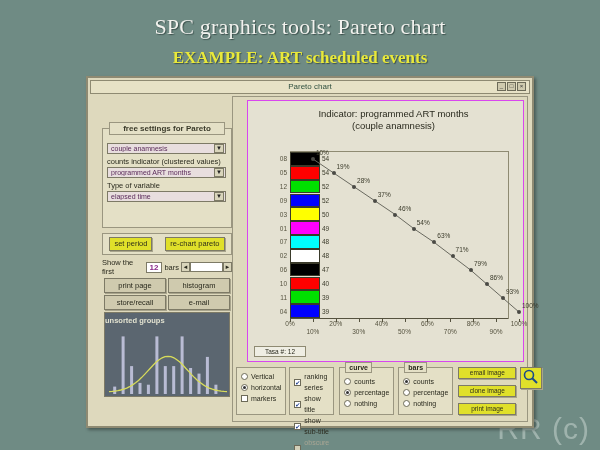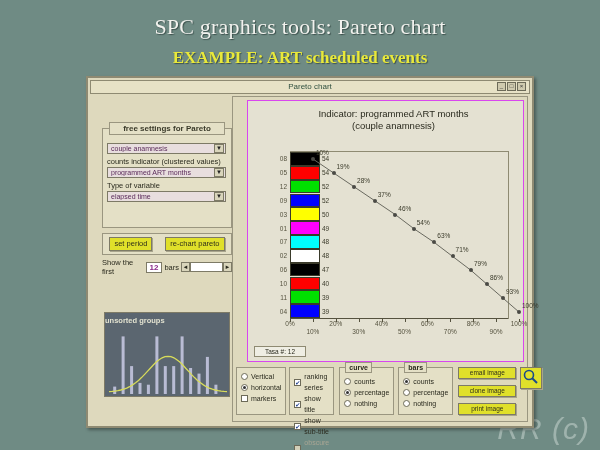--- a/index.html
+++ b/index.html
@@ -20,21 +20,20 @@
   #slide-subtitle{
     position:absolute;left:0;top:48px;width:600px;text-align:center;
     font-family:"Liberation Serif",serif;
     font-size:17px;color:#e9e93a;font-weight:bold;
     text-shadow:1px 1px 1px #3c504c;
   }
   #watermark{
     position:absolute;right:10px;bottom:4px;
     font-size:30px;color:#9fb3ad;font-family:"Liberation Sans",sans-serif;
     letter-spacing:1px;
-    font-style:italic;
   }
   
   #app-window{
     position:absolute;left:86px;top:76px;width:448px;height:352px;
     background:#ded9bd;
     border:2px solid #8e8a72;
     box-shadow:2px 2px 3px rgba(0,0,0,.35);
     box-sizing:border-box;
   }
   #titlebar{
@@ -274,20 +273,26 @@
         <span>Show the first</span>
         <div id="bars-count">12</div>
         <span>bars</span>
         <div id="bars-scroll">
           <div class="sb-btn">◄</div>
           <div id="sb-track"></div>
           <div class="sb-btn">►</div>
         </div>
       </div>
 
+      <div id="tool-box">
+        <div class="gray-btn">print page</div>
+        <div class="gray-btn">histogram</div>
+        <div class="gray-btn">store/recall</div>
+        <div class="gray-btn">e-mail</div>
+      </div>
 
       <div id="thumb">
         <div id="thumb-title">unsorted groups</div>
         <div id="thumb-plot">
           <svg width="118" height="65" viewBox="0 0 118 65">
             <g id="thumb-bars">
                 <rect x="4.2" y="57.6" width="3" height="7.4" fill="#b9bcd4"></rect>
                 <rect x="12.6" y="7.4" width="3" height="57.6" fill="#b9bcd4"></rect>
                 <rect x="21.1" y="37.1" width="3" height="27.9" fill="#b9bcd4"></rect>
                 <rect x="29.5" y="53.9" width="3" height="11.1" fill="#b9bcd4"></rect>

